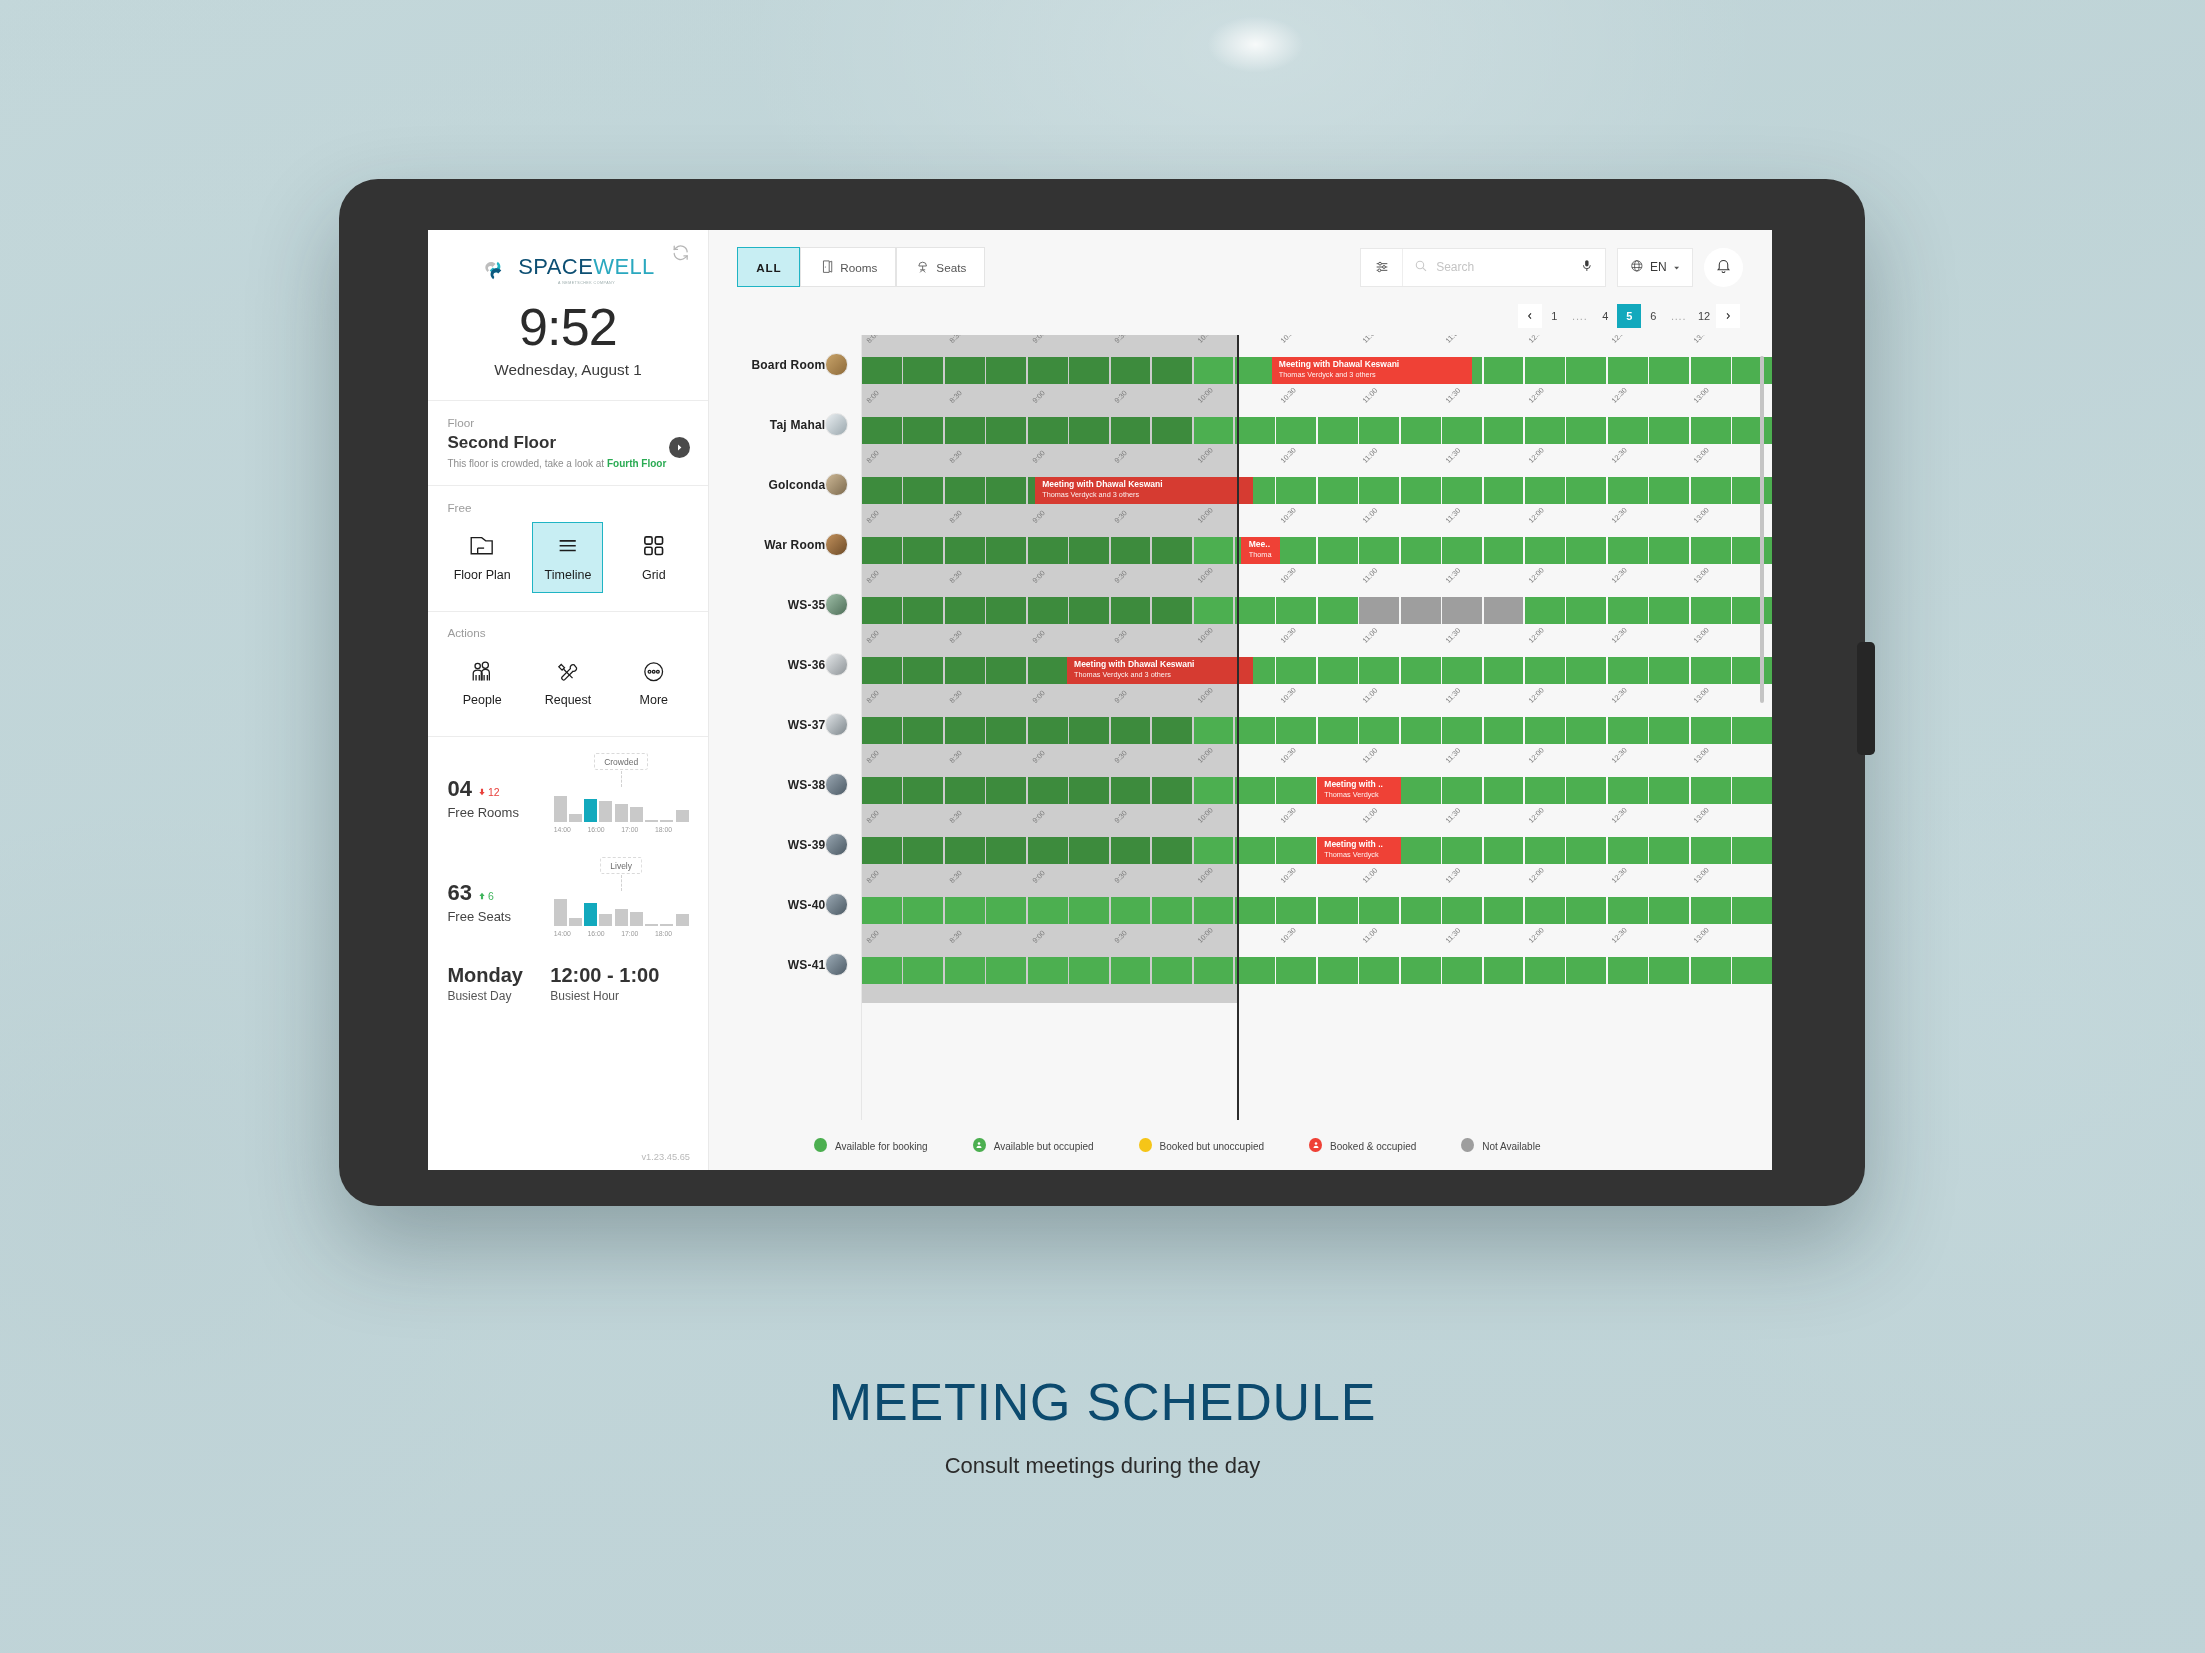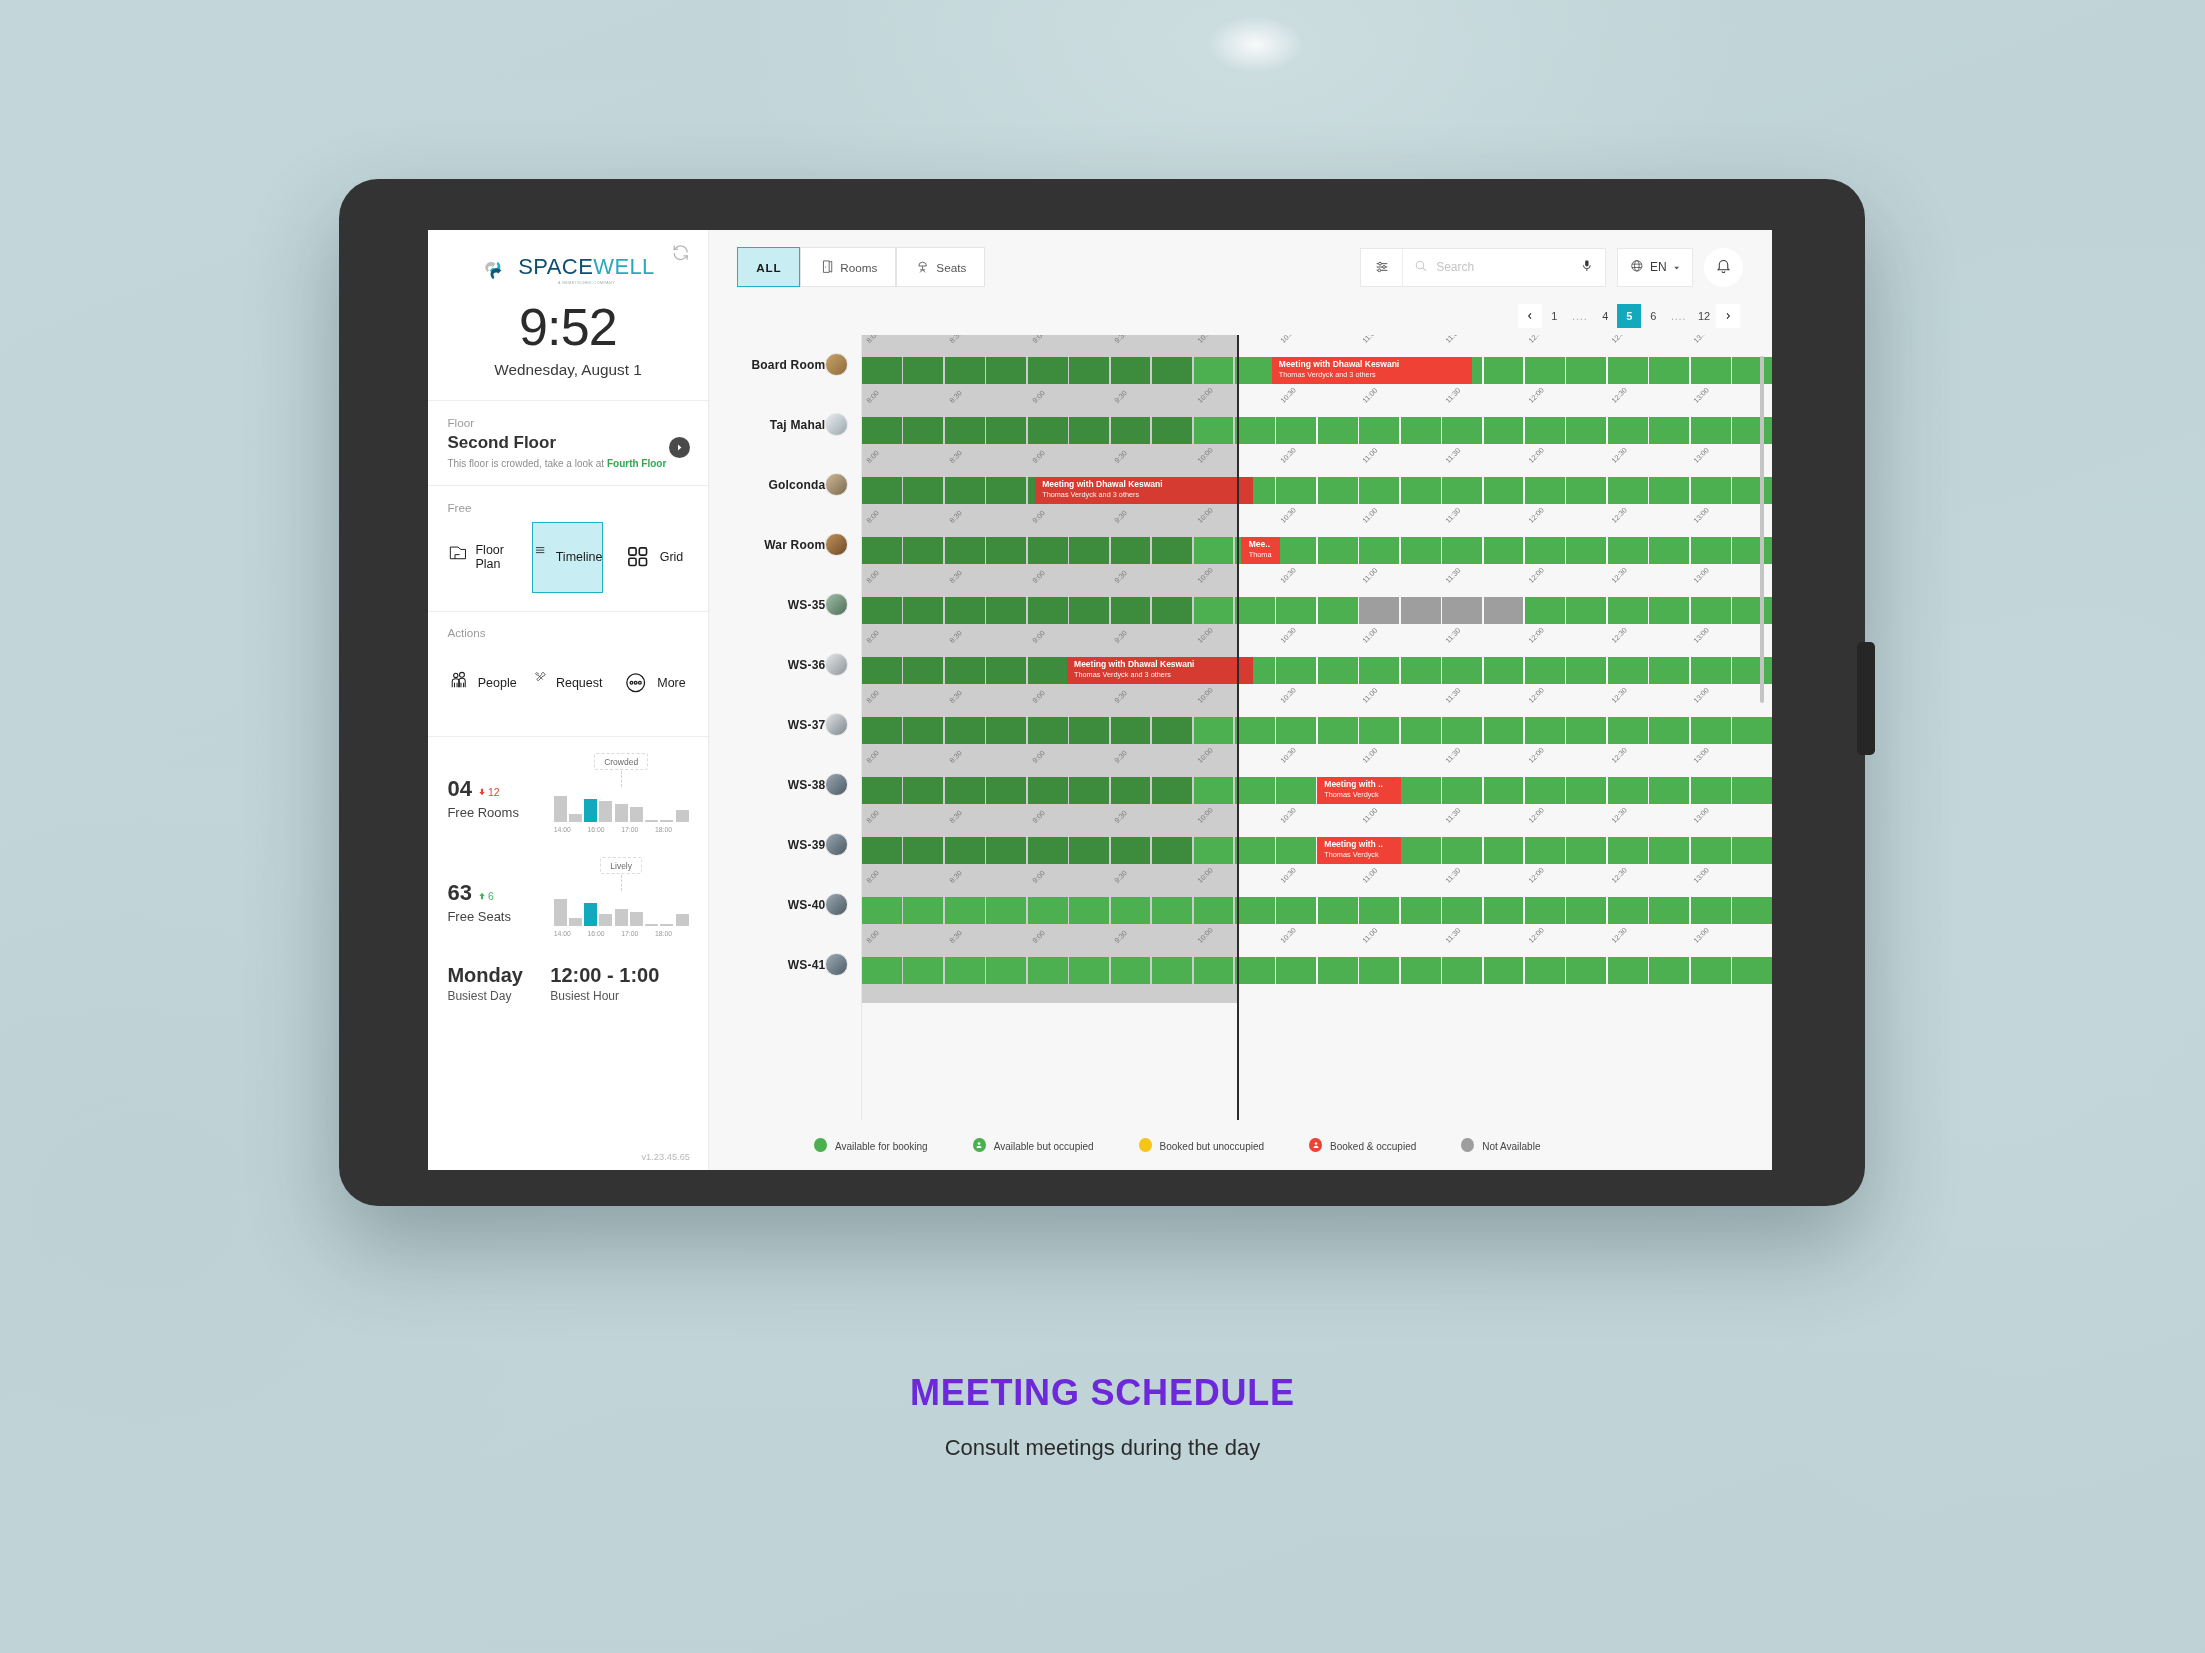--- a/index.html
+++ b/index.html
@@ -70,21 +70,21 @@
   .floor-hint b{ color:#2aab53; font-weight:700;}
   .floor-go{
     position:absolute; right:18px; top:36px; width:21px; height:21px; border-radius:50%;
     background:#4a4a4a; color:#fff; display:flex; align-items:center; justify-content:center;
     font-size:9.7px;
   }
 
   .sec-title{ font-size:11.7px; color:#9b9b9b; padding:14.5px 19.4px 4.8px 19.4px;}
   .tiles{ display:flex; justify-content:space-around; padding:3.2px 11.3px 18px 11.3px;}
   .tile{
-    width:71px; height:71px; display:flex; flex-direction:row;
+    width:71px; height:71px; display:flex; flex-direction:column;
     align-items:center; justify-content:center; gap:8px; border:0.8px solid transparent;
   }
   .tile.active{ background:#c8eef3; border:0.8px solid #1fb4c4; }
   .tile-ico{ width:27.4px; height:27.4px; color:#1d1d1d;}
   .tile-lbl{ font-size:12.5px; color:#1d1d1d;}
 
   .stats{ padding:16px 19.4px 0 19.4px; }
   .stat-row{ display:flex; align-items:flex-start; gap:11.3px; margin-bottom:24px; }
   .stat-left{ width:95px; padding-top:22.6px;}
   .stat-num{ font-size:22px; font-weight:700; color:#333; display:flex; align-items:baseline; gap:6.5px;}
@@ -165,21 +165,21 @@
   .meeting.dark{ background:#d63b31;}
 
   .vscroll{ position:absolute; right:8px; top:21px; width:4px; height:347px; background:#c4c4c4; border-radius:2.4px; z-index:8;}
 
   .legend{ height:50px; display:flex; align-items:center; gap:45px; padding-left:105px;}
   .lg{ display:flex; align-items:flex-end; gap:8px; font-size:10px; color:#444;}
   .dot{ width:13px; height:14.5px; border-radius:50%; flex:0 0 13px; display:flex; align-items:center; justify-content:center;}
 
   
   .caption{ position:absolute; left:0; right:0; top:1372px; text-align:center;}
-  .cap-title{ font-size:36px; font-weight:700; color:#6d28d9; letter-spacing:0.8px;}
+  .cap-title{ font-size:52px; font-weight:400; color:#0c4a6e; letter-spacing:0.8px;}
   .cap-sub{ font-size:22px; color:#2b2b2b; margin-top:18px; line-height:1.45; font-weight:300;}
 </style>
 </head>
 <body>
 
 <div class="bg-photo"></div>
 <div class="glare"></div>
 
 <div class="tablet">
   <div class="tablet-btn"></div>

